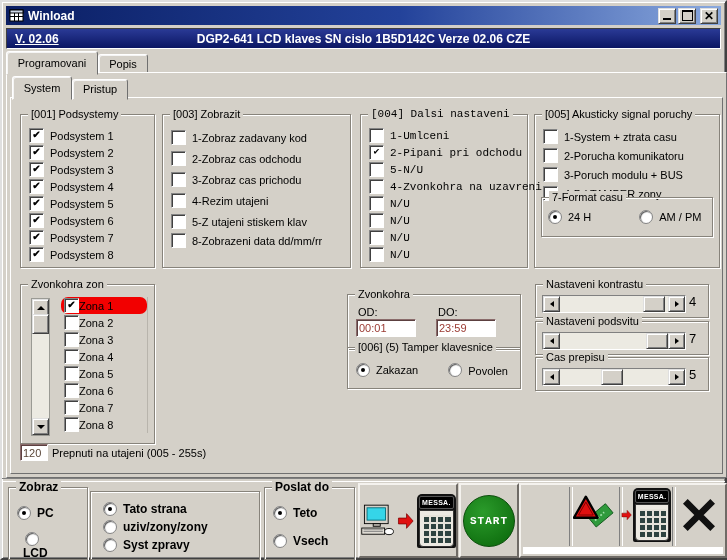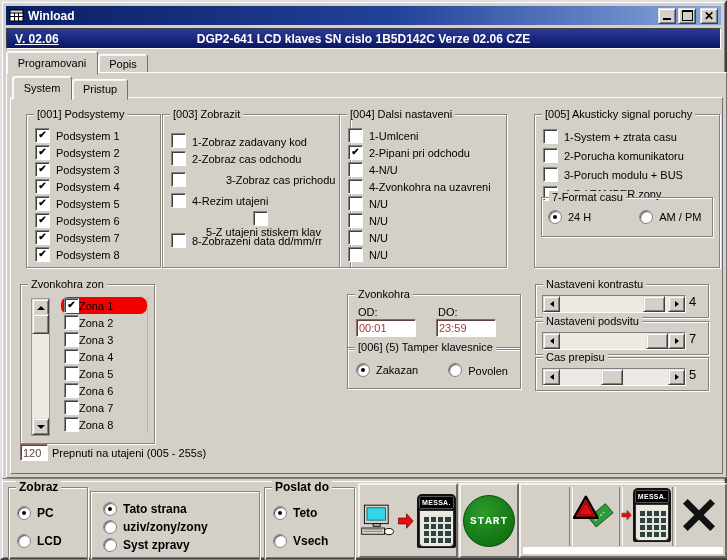--- a/index.html
+++ b/index.html
@@ -98,21 +98,21 @@
   </div>
 
   <div class="tab active" style="left:4px;top:49px;width:90px;height:22px;line-height:22px;">Programovani</div>
   <div class="tab" style="left:96px;top:52px;width:48px;height:19px;line-height:19px;">Popis</div>
   <div id="page-panel" class="abs"></div>
 
   <div class="tab active" style="left:10px;top:74px;width:58px;height:22px;line-height:22px;z-index:6;">System</div>
   <div class="tab" style="left:70px;top:77px;width:54px;height:19px;line-height:19px;z-index:6;">Pristup</div>
   <div id="inner-panel" class="abs"></div>
 
-  <div class="abs group" style="left:24px;top:112px;width:133px;height:152px;">
+  <div class="abs group" style="left:18px;top:112px;width:133px;height:152px;">
     <span class="gtitle">[001] Podsystemy</span>
     <div style="padding:12px 0 0 8px;">
       <div class="row">
           <span class="cb checked">
             <span class="mark"></span>
           </span>
           <span class="lbl">Podsystem 1</span>
         </div>
       <div class="row">
           <span class="cb checked">
@@ -155,63 +155,63 @@
             <span class="mark"></span>
           </span>
           <span class="lbl">Podsystem 8</span>
         </div>
     </div>
   </div>
 
   <div class="abs group" style="left:160px;top:112px;width:187px;height:152px;">
     <span class="gtitle">[003] Zobrazit</span>
     <div style="padding:12px 0 0 8px;display:flex;flex-direction:column;height:134px;box-sizing:border-box;">
-      <div class="row" style="height:21px;align-items:flex-end;">
+      <div class="row" style="height:21px;">
           <span class="cb"></span>
           <span class="lbl">1-Zobraz zadavany kod</span>
         </div>
       <div class="row" style="height:21px;">
           <span class="cb"></span>
           <span class="lbl">2-Zobraz cas odchodu</span>
         </div>
-      <div class="row" style="height:21px;gap:34px;">
+      <div class="row" style="height:21px;">
           <span class="cb"></span>
           <span class="lbl">3-Zobraz cas prichodu</span>
         </div>
       <div class="row" style="height:21px;">
           <span class="cb"></span>
           <span class="lbl">4-Rezim utajeni</span>
         </div>
-      <div class="row" style="height:21px;flex-direction:column;">
+      <div class="row" style="height:21px;">
           <span class="cb"></span>
           <span class="lbl">5-Z utajeni stiskem klav</span>
         </div>
       <div class="row" style="margin-top:auto;">
           <span class="cb"></span>
           <span class="lbl">8-Zobrazeni data dd/mm/rr</span>
         </div>
     </div>
   </div>
 
-  <div class="abs group" style="left:337px;top:112px;width:166px;height:152px;">
+  <div class="abs group" style="left:358px;top:112px;width:166px;height:152px;font-family:Liberation Mono, monospace;">
     <span class="gtitle">[004] Dalsi nastaveni</span>
     <div style="padding:12px 0 0 8px;">
       <div class="row">
           <span class="cb"></span>
           <span class="lbl">1-Umlceni</span>
         </div>
       <div class="row">
           <span class="cb checked">
             <span class="mark"></span>
           </span>
           <span class="lbl">2-Pipani pri odchodu</span>
         </div>
       <div class="row">
           <span class="cb"></span>
-          <span class="lbl">4-N/U</span>
+          <span class="lbl">5-N/U</span>
         </div>
       <div class="row">
           <span class="cb"></span>
           <span class="lbl">4-Zvonkohra na uzavreni</span>
         </div>
       <div class="row">
           <span class="cb"></span>
           <span class="lbl">N/U</span>
         </div>
       <div class="row">
@@ -387,21 +387,21 @@
   <div id="bottombar-divider" class="abs"></div>
 
   <div class="abs group bold" style="left:6px;top:485px;width:78px;height:71px;">
     <span class="gtitle" style="font-weight:bold;font-size:12px;">Zobraz</span>
     <div class="row" style="position:absolute;left:8px;top:16px;justify-content:flex-end;">
         <span class="rb sel">
           <span class="dot"></span>
         </span>
         <span class="lbl">PC</span>
       </div>
-    <div class="row" style="position:absolute;left:8px;top:44px;">
+    <div class="row" style="position:absolute;left:8px;top:44px;flex-direction:column;">
         <span class="rb"></span>
         <span class="lbl">LCD</span>
       </div>
   </div>
 
   <div class="abs group bold" style="left:88px;top:489px;width:168px;height:67px;">
     <div class="row" style="position:absolute;left:12px;top:8px;">
         <span class="rb sel">
           <span class="dot"></span>
         </span>

